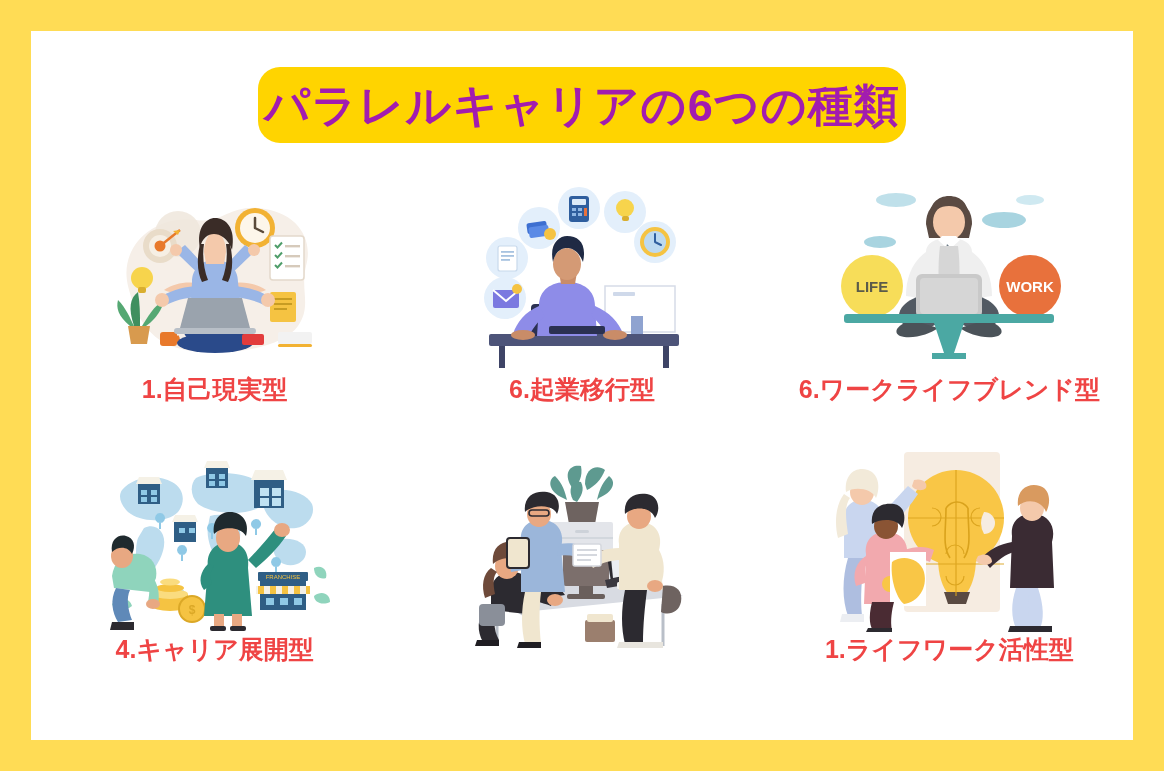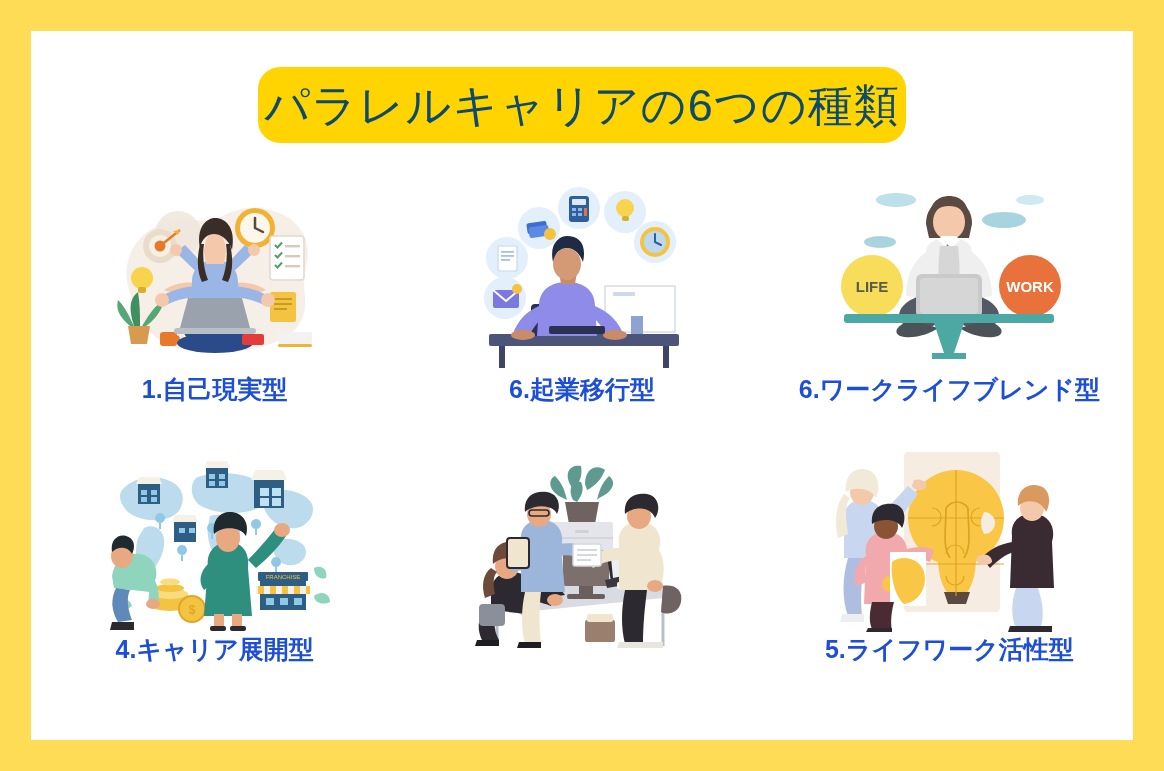--- a/index.html
+++ b/index.html
@@ -34,23 +34,23 @@
     top: 36px;
     width: 648px;
     height: 76px;
     background: #ffd400;
     border-radius: 22px;
     display: flex;
     align-items: center;
     justify-content: center;
   }
   #title-text {
-    color: #0c4a6e;
+    color: #a21caf;
     font-size: 45px;
-    font-weight: normal;
+    font-weight: bold;
     letter-spacing: 1px;
     line-height: 1;
     white-space: nowrap;
   }
 
   
   #grid {
     position: absolute;
     left: 0;
     top: 135px;
@@ -69,21 +69,21 @@
   }
   .art {
     position: relative;
     width: 230px;
     height: 185px;
   }
   .caption {
     margin-top: 2px;
     font-size: 25px;
     font-weight: bold;
-    color: #1d4ed8;
+    color: #ef4444;
     white-space: nowrap;
     letter-spacing: 0px;
     z-index: 5;
   }
 
   
   .art svg { display: block; width: 100%; height: 100%; overflow: visible; }
 </style>
 </head>
 <body>
@@ -542,18 +542,18 @@
             <ellipse cx="198" cy="62" rx="12" ry="13" fill="#f4c9ab"></ellipse>
             <path d="M184 60 C182 44 194 36 206 40 C218 44 216 60 212 66 C208 54 192 52 184 60 Z" fill="#d99a5f"></path>
             <path d="M178 96 C166 98 154 104 148 112 l8 10 C164 114 172 108 180 106 Z" fill="#3a2b33"></path>
             <path d="M144 110 C152 106 158 110 158 116 C152 122 144 118 142 114 Z" fill="#f4c9ab"></path>
             <path d="M182 142 C176 160 178 174 182 182 h14 C194 166 196 154 198 142 Z" fill="#c9d6ef"></path>
             <path d="M204 142 C210 160 210 174 206 182 h-12 C194 166 194 154 196 142 Z" fill="#c9d6ef"></path>
             <path d="M176 180 h22 v6 h-24 Z" fill="#2c2a30"></path>
             <path d="M196 180 h22 v6 h-24 Z" fill="#2c2a30"></path>
           </svg>
         </div>
-        <div class="caption">5.ライフワーク活性型</div>
+        <div class="caption">1.ライフワーク活性型</div>
       </div>
 
     </div>
   </div>
 </div>
 
 </body></html>

